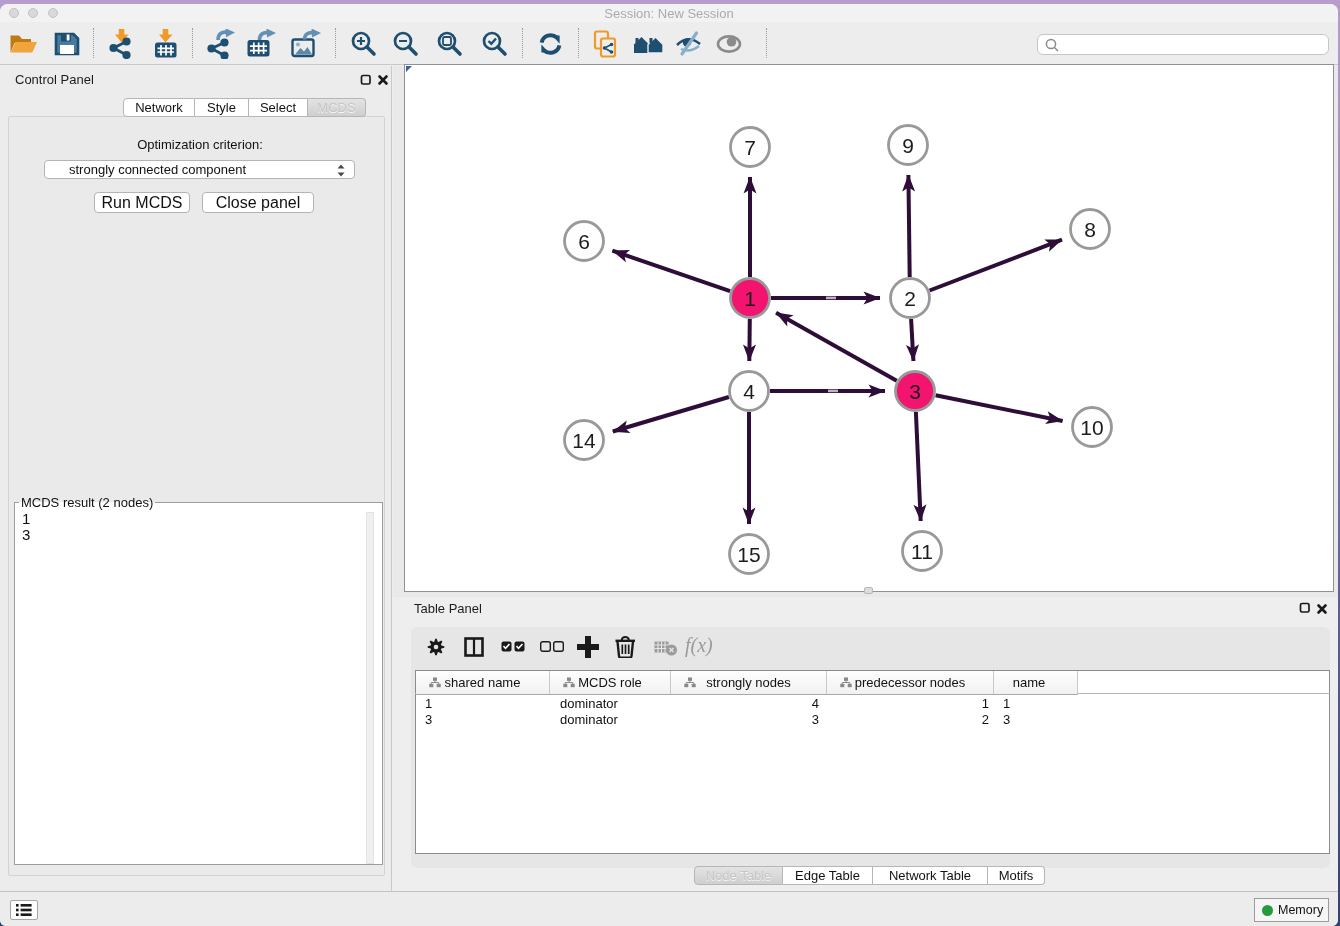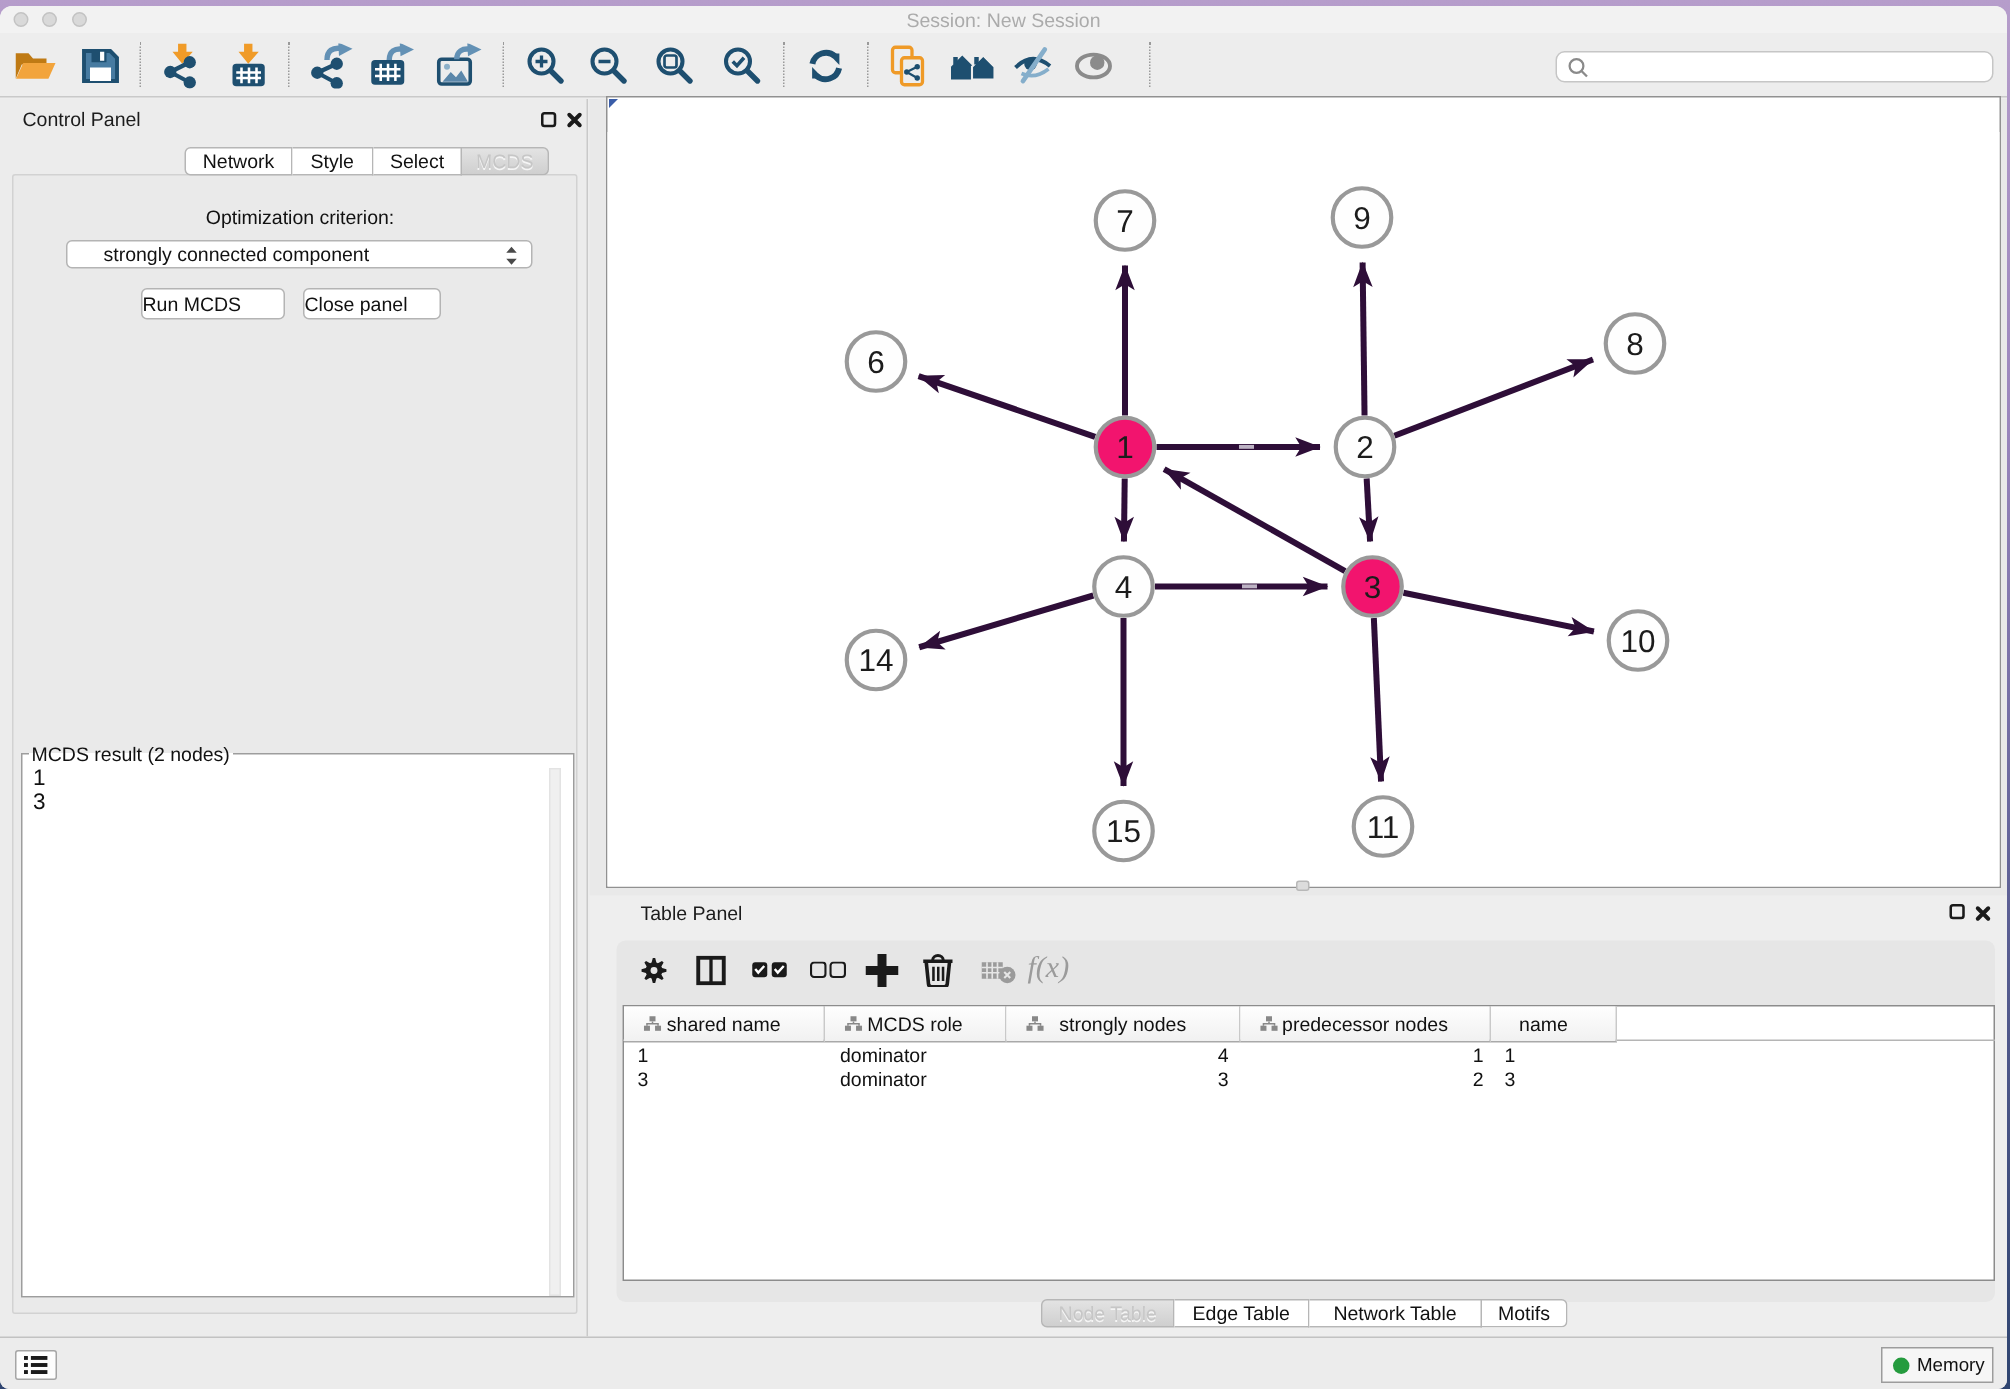--- a/index.html
+++ b/index.html
@@ -13,21 +13,21 @@
 .tbi { position:absolute; top:7px; }
 .tsep { position:absolute; top:6px; height:30px; width:0; border-left:1px dotted #9a9a9a; }
 #search { position:absolute; left:1037px; top:12px; width:292px; height:21px; background:#fff; border:1px solid #c6c6c6; border-radius:6px; }
 #cpanel { position:absolute; left:0; top:62px; width:392px; height:825px; background:#ececec; border-right:1px solid #c9c9c9; }
 .panhead { font-size:13px; color:#1c1c1c; }
 .tabs { position:absolute; display:flex; }
 .tab { font-size:13px; color:#111; background:#fff; border:1px solid #b6b6b6; border-left:none; padding:0; text-align:center; line-height:18px; height:19px; }
 .tab.first { border-left:1px solid #b6b6b6; border-radius:4px 0 0 4px; }
 .tab.last { border-radius:0 4px 4px 0; }
 .tab.sel { background:linear-gradient(180deg,#e3e3e3,#cfcfcf); color:#c6c6c6; text-shadow:0 1px 0 #f5f5f5; }
-.btn { position:absolute; background:#fff; border:1px solid #b4b4b4; border-radius:4px; font-size:13px; color:#111; text-align:left; }
+.btn { position:absolute; background:#fff; border:1px solid #b4b4b4; border-radius:4px; font-size:16px; color:#111; text-align:center; }
 #desktop { position:absolute; left:393px; top:62px; width:945px; height:531px; background:#e9e9e9; }
 #frame { position:absolute; left:404px; top:60px; width:930px; height:528px; border:1px solid #919191; background:#fff; }
 #ftitle { position:absolute; left:0; top:0; width:100%; height:22px; background:linear-gradient(180deg,#f9f9f9,#dcdcdc); border-bottom:1px solid #a8a8a8; }
 #ftext { position:absolute; width:100%; text-align:center; top:4px; font-size:13px; font-weight:bold; color:#1a1a1a; }
 #canvas { position:absolute; left:0; top:23px; width:928px; height:503px; background:#fff; }
 #tpanel { position:absolute; left:393px; top:593px; width:945px; height:294px; background:#eeeeee; }
 #ttoolbox { position:absolute; left:18px; top:30px; width:919px; height:241px; background:#e6e6e6; border-radius:6px; }
 #ttable { position:absolute; left:22px; top:73px; width:915px; height:184px; background:#fff; border:1px solid #8c8c8c; }
 .th { position:absolute; top:74px; height:24px; background:linear-gradient(180deg,#fefefe,#f1f1f1); border-right:1px solid #c9c9c9; border-bottom:1px solid #a9a9a9; font-size:13px; color:#111; text-align:center; line-height:24px; }
 .td { position:absolute; font-size:13px; color:#111; height:16px; line-height:16px; }
@@ -165,21 +165,21 @@
       <div class="tab" style="width:59px;">Select</div>
       <div class="tab last sel" style="width:58px;">MCDS</div>
     </div>
     <div style="position:absolute;left:44px;top:71px;width:312px;text-align:center;font-size:13px;color:#111;">Optimization criterion:</div>
     <div style="position:absolute;left:44px;top:94px;width:311px;height:19px;background:#fff;border:1px solid #b4b4b4;border-radius:4px;font-size:13px;color:#111;line-height:17px;padding-left:24px;">strongly connected component
       <svg width="12" height="15" style="position:absolute;right:7px;top:2px;">
         <path d="M2.5 5.5 L6 1.5 L9.5 5.5 z M2.5 9.5 L6 13.5 L9.5 9.5 z" fill="#4a4a4a"></path>
       </svg>
     </div>
     <div class="btn" style="left:94px;top:126px;width:96px;height:21px;line-height:19px;">Run MCDS</div>
-    <div class="btn" style="left:202px;top:126px;width:92px;height:21px;line-height:19px;">Close panel</div>
+    <div class="btn" style="left:202px;top:126px;width:112px;height:21px;line-height:19px;">Close panel</div>
     <fieldset style="position:absolute;left:14px;top:429px;width:369px;height:370px;background:#fff;border:1px solid #9d9d9d;">
       <legend style="font-size:13px;color:#111;margin-left:4px;padding:0 2px;">MCDS result (2 nodes)</legend>
       <div style="position:absolute;left:7px;top:1px;font-size:15px;line-height:15.6px;color:#111;">1<br>3</div>
       <div style="position:absolute;right:8px;top:2px;width:8px;height:352px;background:#f0f0f0;border:1px solid #e3e3e3;"></div>
     </fieldset>
   </div>
   <div style="position:absolute;left:397px;top:469px;width:7px;height:10px;background:#e2e2e2;border:1px solid #bdbdbd;border-radius:2px;"></div>
   <div id="desktop"></div>
   <div id="frame">
     <div id="canvas">
@@ -235,21 +235,21 @@
           <text x="517" y="470.5">11</text>
         </g>
       </svg>
     </div>
     <svg style="position:absolute;left:1px;top:1px;" width="7" height="7">
         <path d="M0 0 H6 L0 6 z" fill="#3a5da8"></path>
       </svg>
   </div>
   <div style="position:absolute;left:864px;top:583px;width:9px;height:7px;background:#dcdcdc;border:1px solid #b8b8b8;border-radius:2px;"></div>
   <div id="tpanel">
-    <div class="panhead" style="position:absolute;left:34px;top:4px;text-align:right;">Table Panel</div>
+    <div class="panhead" style="position:absolute;left:21px;top:4px;text-align:right;">Table Panel</div>
     <svg style="position:absolute;left:906px;top:5px" width="12" height="12">
         <rect x="1.5" y="1.5" width="8.5" height="8.5" rx="1.5" fill="none" stroke="#1a1a1a" stroke-width="1.7"></rect>
       </svg>
     <svg style="position:absolute;left:923px;top:6px" width="12" height="12">
         <path d="M2.5 2.5 L9.5 9.5 M9.5 2.5 L2.5 9.5" stroke="#1a1a1a" stroke-width="2.6" stroke-linecap="round"></path>
       </svg>
     <div id="ttoolbox"></div>
     <svg style="position:absolute;left:34px;top:41px" width="18" height="18" viewBox="0 0 18 18">
         <path d="M8.2 0.7 L9.8 0.7 L10.6 3.6 L11.6 4.1 L14.3 2.6 L15.4 3.7 L13.9 6.4 L14.4 7.4 L17.3 8.2 L17.3 9.8 L14.4 10.6 L13.9 11.6 L15.4 14.3 L14.3 15.4 L11.6 13.9 L10.6 14.4 L9.8 17.3 L8.2 17.3 L7.4 14.4 L6.4 13.9 L3.7 15.4 L2.6 14.3 L4.1 11.6 L3.6 10.6 L0.7 9.8 L0.7 8.2 L3.6 7.4 L4.1 6.4 L2.6 3.7 L3.7 2.6 L6.4 4.1 L7.4 3.6 L8.2 0.7 z" fill="#1a1a1a"></path>
         <circle cx="9" cy="9" r="2.3" fill="#e6e6e6"></circle>

